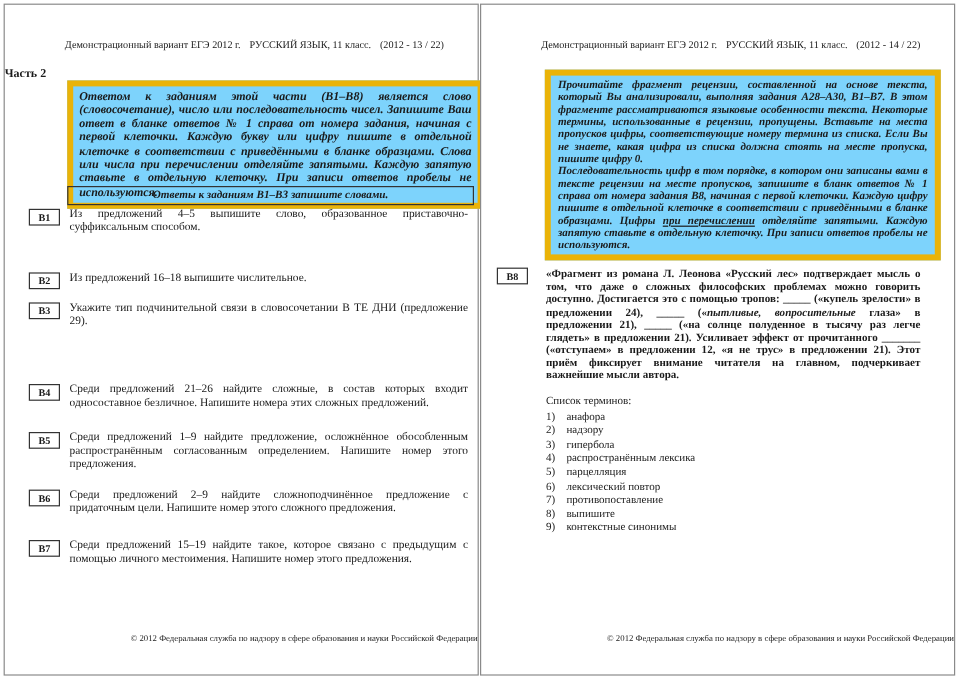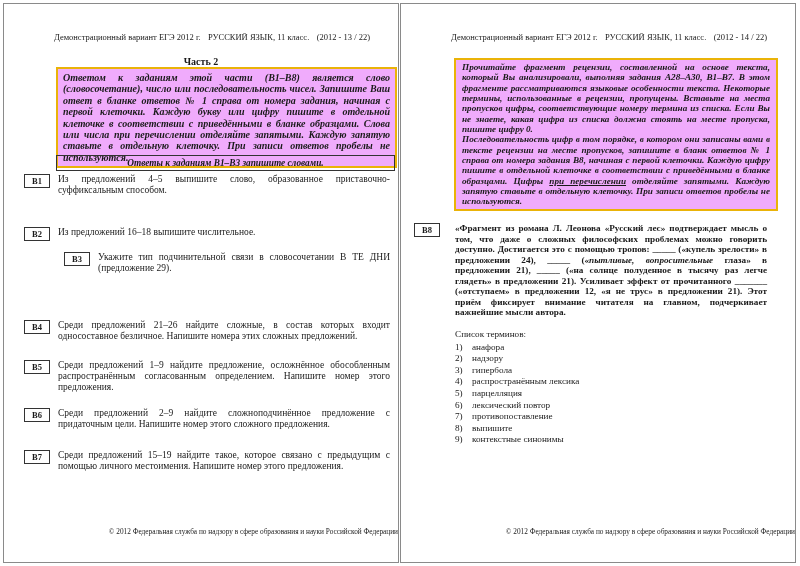--- a/index.html
+++ b/index.html
@@ -14,25 +14,25 @@
   }
   #page-left{left:3px;}
   #page-right{left:400px;}
 
   .header{
     position:absolute;top:28px;left:50px;right:28px;
     display:flex;justify-content:space-between;align-items:baseline;
     font-size:8.5px;white-space:nowrap;
   }
   .part-title{
-    position:absolute;top:52px;left:0;right:0;text-align:center;
+    position:absolute;top:52px;left:0;right:0;
     font-weight:bold;font-size:10px;
   }
   .instr-box{
-    position:absolute;border:2px solid #eab308;background:#f0abfc;
+    position:absolute;border:5px solid #eab308;background:#7dd3fc;
     font-weight:bold;font-style:italic;text-align:justify;
   }
   #instr-left{top:63px;left:52px;width:327px;padding:3px 5px;font-size:10px;line-height:11.4px;}
   #instr-right{top:54px;left:53px;width:308px;padding:2px 6px;font-size:9.2px;line-height:10.35px;}
   .instr-box p{margin:0;}
   .u{text-decoration:underline;}
 
   .section-box{
     position:absolute;left:52px;width:339px;box-sizing:border-box;
     border:1px solid #333;text-align:center;
@@ -42,21 +42,21 @@
   #section2{top:287px;}
 
   .task{position:absolute;left:20px;right:8px;}
   .task-label{
     position:absolute;left:0;top:0;width:24px;height:12px;
     border:1px solid #333;font-weight:bold;font-size:8.5px;
     text-align:center;line-height:12px;background:#fff;
   }
   .task-text{margin-left:34px;font-size:9.5px;line-height:11.2px;text-align:justify;}
 
-  #task-b1{top:170px;} #task-b2{top:223px;} #task-b3{top:248px;margin-left:40px;}
+  #task-b1{top:170px;} #task-b2{top:223px;} #task-b3{top:248px;}
   #task-b4{top:316px;} #task-b5{top:356px;} #task-b6{top:404px;} #task-b7{top:446px;}
 
   #b8-row{position:absolute;top:219px;left:13px;right:28px;}
   #b8-row .task-text{margin-left:41px;font-weight:bold;font-size:9.2px;line-height:10.5px;}
   .it{font-style:italic;}
 
   .terms{position:absolute;top:325px;left:54px;right:30px;font-size:9.2px;line-height:11.6px;}
   .terms-title{margin-bottom:1px;}
   .term{display:flex;}
   .term-num{display:inline-block;width:17px;flex:0 0 17px;}

